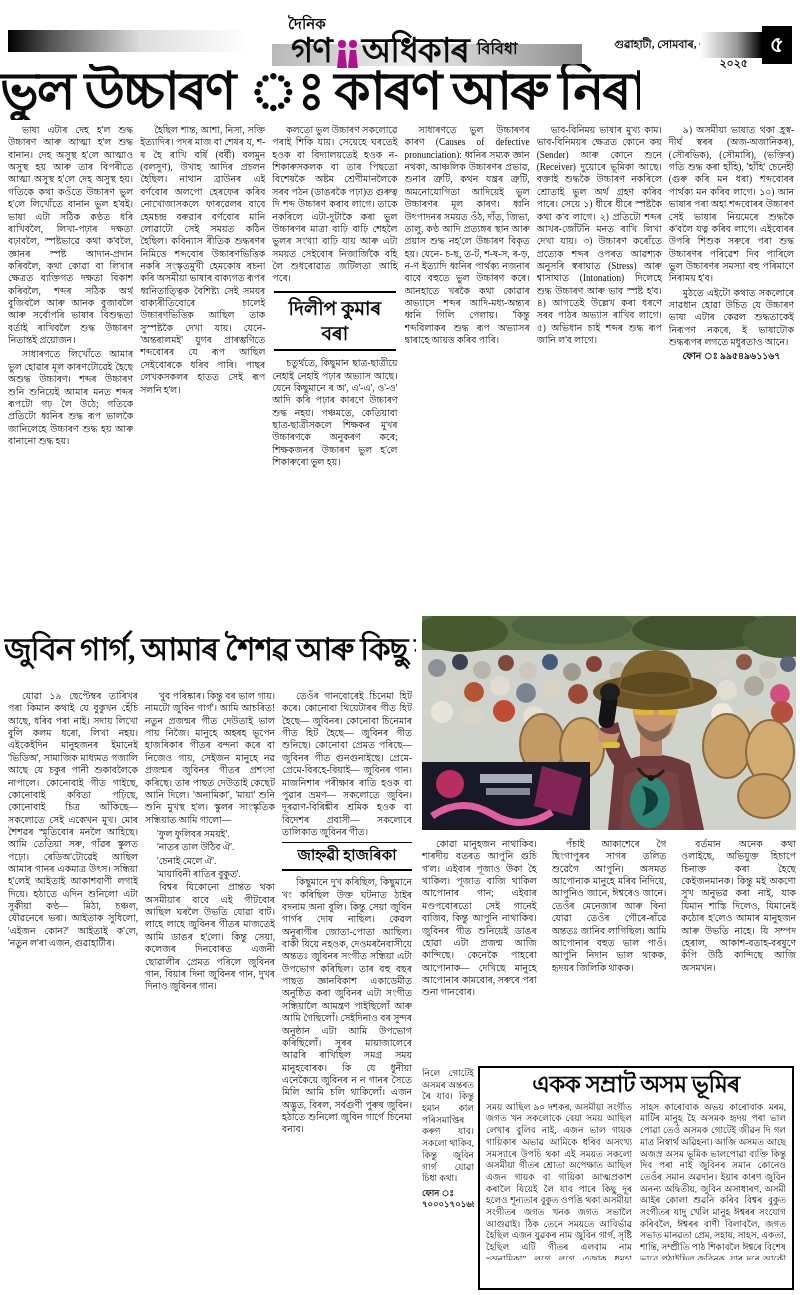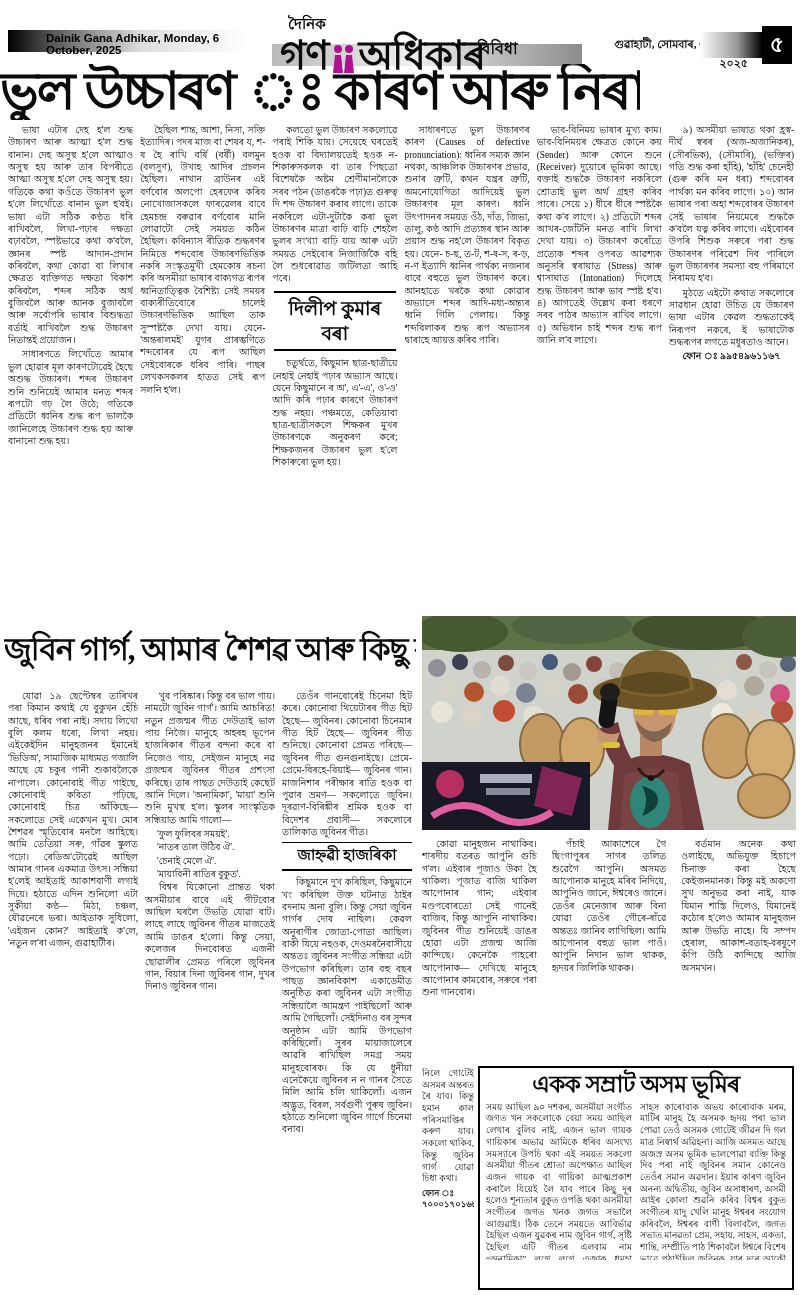--- a/index.html
+++ b/index.html
@@ -8,21 +8,21 @@
   
   #hdr{position:absolute;left:0;top:14px;width:800px;height:52px;}
   .hdr-left-bar{position:absolute;left:8px;top:16px;width:240px;height:22px;
       background:linear-gradient(to right,#000 0%,#555 18%,#ddd 55%,#fff 100%);}
   .hdr-left-date{position:absolute;left:46px;top:18px;width:220px;font-family:"Liberation Sans",sans-serif;
       font-size:11.5px;font-weight:bold;color:#000;}
   .masthead{position:absolute;left:272px;top:0;width:320px;height:56px;}
   .mast-band{position:absolute;left:0px;top:30px;width:310px;height:22px;
       background:linear-gradient(to right,#b9b9b9 0%,#efefef 45%,#8c8c8c 100%);}
   .mast-top{position:absolute;left:16px;top:-2px;font-size:15px;font-weight:bold;}
-  .mast-main{position:absolute;left:8px;top:10px;font-size:40px;font-weight:900;letter-spacing:-1px;
+  .mast-main{position:absolute;left:19px;top:10px;font-size:34px;font-weight:900;letter-spacing:-1px;
       display:flex;align-items:center;}
   .mast-main svg{margin:0 2px;}
   .section-tag{position:absolute;left:205px;top:22px;font-size:16px;font-weight:bold;}
   .hdr-right-date{position:absolute;left:598px;top:22px;width:150px;font-size:11px;font-weight:bold;text-align:right;}
   .pageno-strip{position:absolute;left:700px;top:18px;width:62px;height:26px;
       background:linear-gradient(to right,#fff 0%,#999 60%,#000 100%);}
   .pageno-box{position:absolute;left:762px;top:12px;width:30px;height:38px;background:#000;color:#fff;
       font-size:22px;font-weight:bold;display:flex;align-items:center;justify-content:center;}
   
   #a1-headline{position:absolute;left:0;top:64px;width:640px;height:56px;text-align:center;
@@ -52,21 +52,20 @@
   #a3-cols{display:flex;gap:8px;height:158px;overflow:hidden;}
   .a3col{flex:1;overflow:hidden;text-align:justify;font-size:9px;line-height:1.3;}
 </style>
 </head>
 <body>
 
 <div id="page">
 
   <div id="hdr">
     <div class="hdr-left-bar"></div>
-    <div class="hdr-left-date">Dainik Gana Adhikar, Monday, 6 October, 2025</div>
 
     <div class="masthead">
       <div class="mast-band"></div>
       <div class="mast-top">দৈনিক</div>
       <div class="mast-main">
         <span>গণ</span>
         <svg width="26" height="30" viewBox="0 0 26 30">
           <circle cx="8" cy="6" r="4" fill="#b0128f"></circle>
           <path d="M3 30 L5 12 L11 12 L13 30 Z" fill="#b0128f"></path>
           <circle cx="19" cy="6" r="4" fill="#b0128f"></circle>

